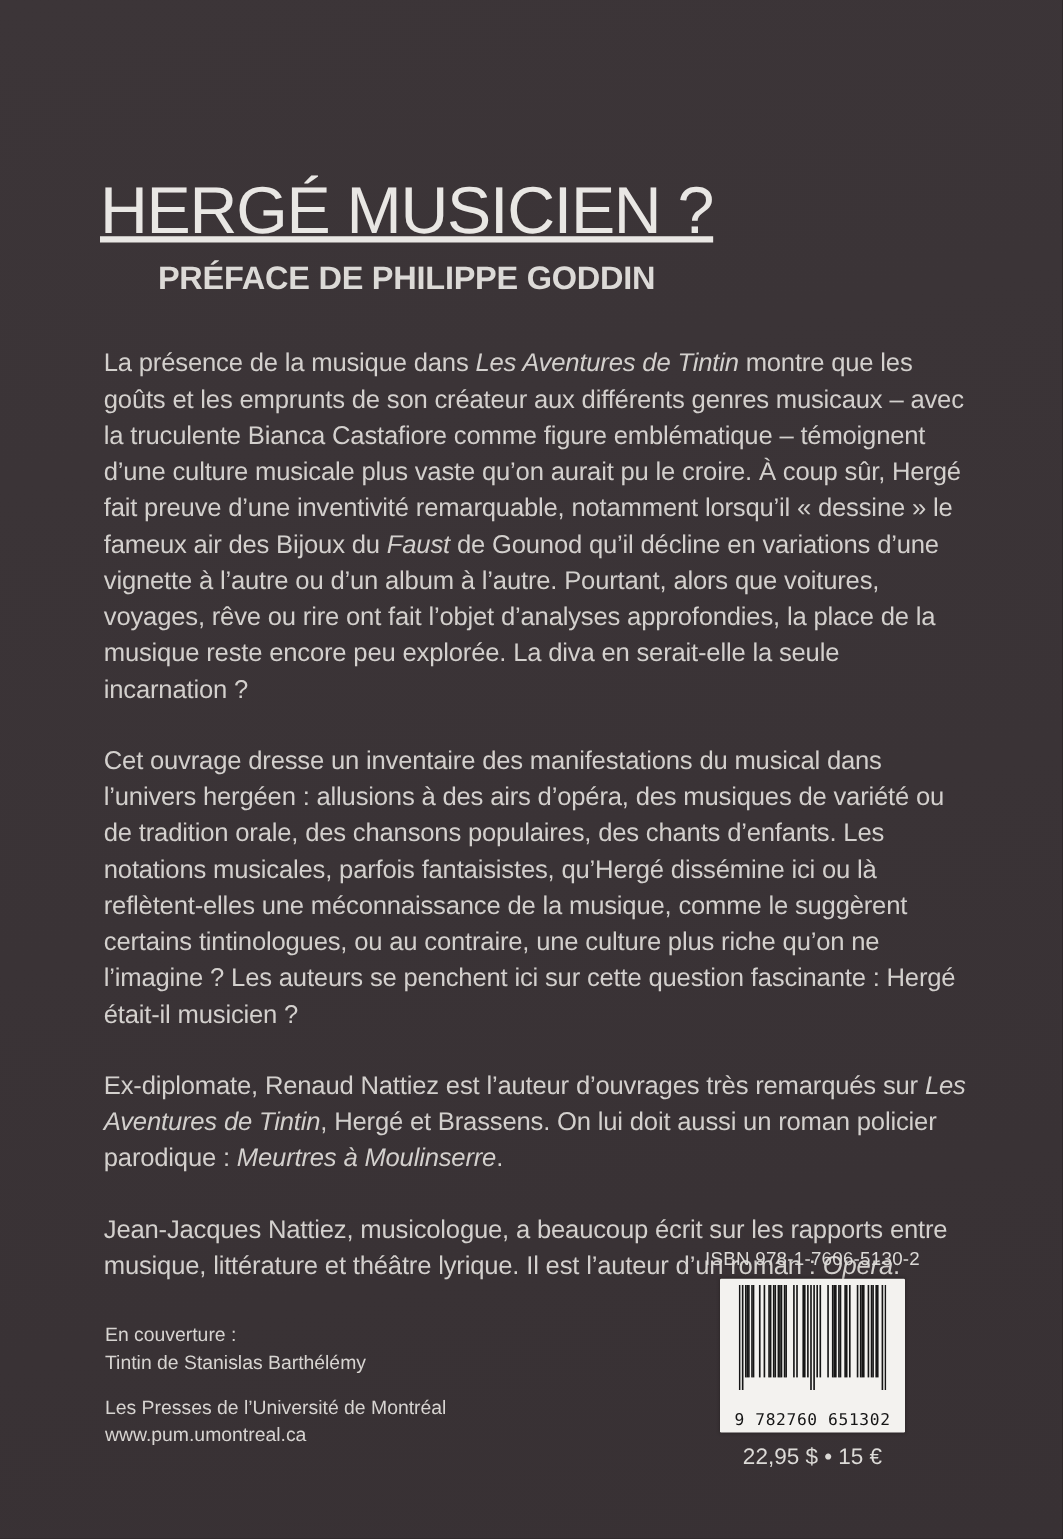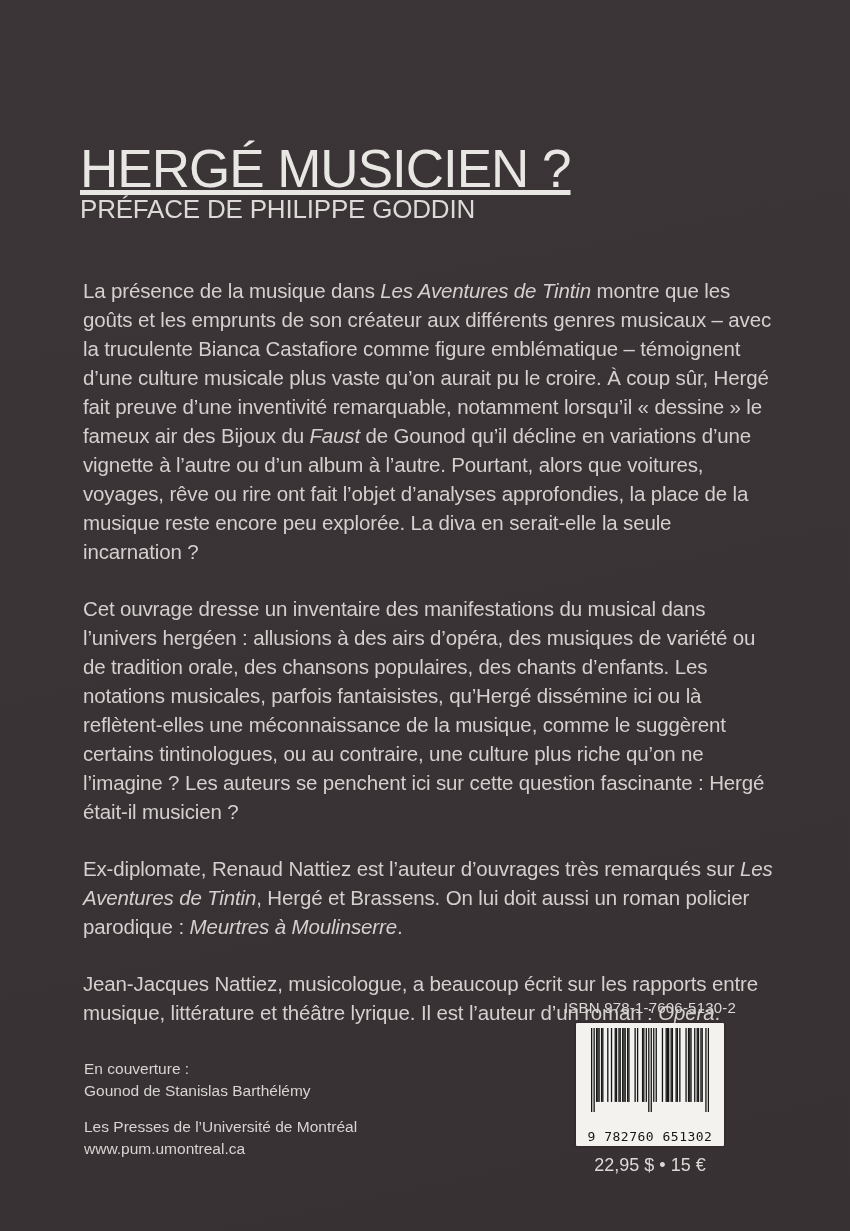--- a/index.html
+++ b/index.html
@@ -12,22 +12,22 @@
     font-family:"Liberation Sans", sans-serif;
     color:#d4d1ce;
     overflow:hidden;
   }
   .title-block { position:absolute; left:80px; top:142px; }
   .book-title {
     font-size:53px; font-weight:400; line-height:53px;
     letter-spacing:-1px; color:#e9e7e4; white-space:nowrap;text-decoration:underline;
   }
   .book-subtitle {
-    font-size:26px; font-weight:400; line-height:28px;
-    letter-spacing:-0.2px; color:#dcdad7; white-space:nowrap;
+    margin-top:13px; font-size:26px; font-weight:700; line-height:28px;
+    letter-spacing:-0.2px; color:#dcdad7; white-space:nowrap;text-align:center;
   }
   .synopsis {
     position:absolute; left:83px; top:276px; width:697px;
     font-size:20.5px; line-height:29px; letter-spacing:-0.15px;
     color:#d3d0cd; text-align:left;
   }
   .synopsis p + p { margin-top:28px; }
   .synopsis i { font-style:italic; }
   .credit {
     position:absolute; left:84px; top:1058px;
@@ -70,21 +70,21 @@
   <main class="synopsis">
     <p>La présence de la musique dans <i>Les Aventures de Tintin</i> montre que les goûts et les emprunts de son créateur aux différents genres musicaux – avec la truculente Bianca Castafiore comme figure emblématique – témoignent d’une culture musicale plus vaste qu’on aurait pu le croire. À coup sûr, Hergé fait preuve d’une inventivité remarquable, notamment lorsqu’il «&nbsp;dessine&nbsp;» le fameux air des Bijoux du <i>Faust</i> de Gounod qu’il décline en variations d’une vignette à l’autre ou d’un album à l’autre. Pourtant, alors que voitures, voyages, rêve ou rire ont fait l’objet d’analyses approfondies, la place de la musique reste encore peu explorée. La diva en serait-elle la seule incarnation&nbsp;?</p>
     <p>Cet ouvrage dresse un inventaire des manifestations du musical dans l’univers hergéen&nbsp;: allusions à des airs d’opéra, des musiques de variété ou de tradition orale, des chansons populaires, des chants d’enfants. Les notations musicales, parfois fantaisistes, qu’Hergé dissémine ici ou là reflètent-elles une méconnaissance de la musique, comme le suggèrent certains tintinologues, ou au contraire, une culture plus riche qu’on ne l’imagine&nbsp;? Les auteurs se penchent ici sur cette question fascinante&nbsp;: Hergé était-il musicien&nbsp;?</p>
     <p>Ex-diplomate, Renaud Nattiez est l’auteur d’ouvrages très remarqués sur <i>Les Aventures de Tintin</i>, Hergé et Brassens. On lui doit aussi un roman policier parodique&nbsp;: <i>Meurtres à Moulinserre</i>.</p>
     <p>Jean-Jacques Nattiez, musicologue, a beaucoup écrit sur les rapports entre musique, littérature et théâtre lyrique. Il est l’auteur d’un roman&nbsp;: <i>Opera</i>.</p>
   </main>
 
   <footer>
     <div class="credit">
       <div>En couverture&nbsp;:</div>
-      <div>Gounod de Stanislas Barthélémy</div>
+      <div>Tintin de Stanislas Barthélémy</div>
     </div>
 
     <div class="publisher">
       <div>Les Presses de l’Université de Montréal</div>
       <div>www.pum.umontreal.ca</div>
     </div>
 
     <div class="isbn-block">
       <div class="isbn-label">ISBN 978-1-7606-5130-2</div>
       <div class="barcode-box">

